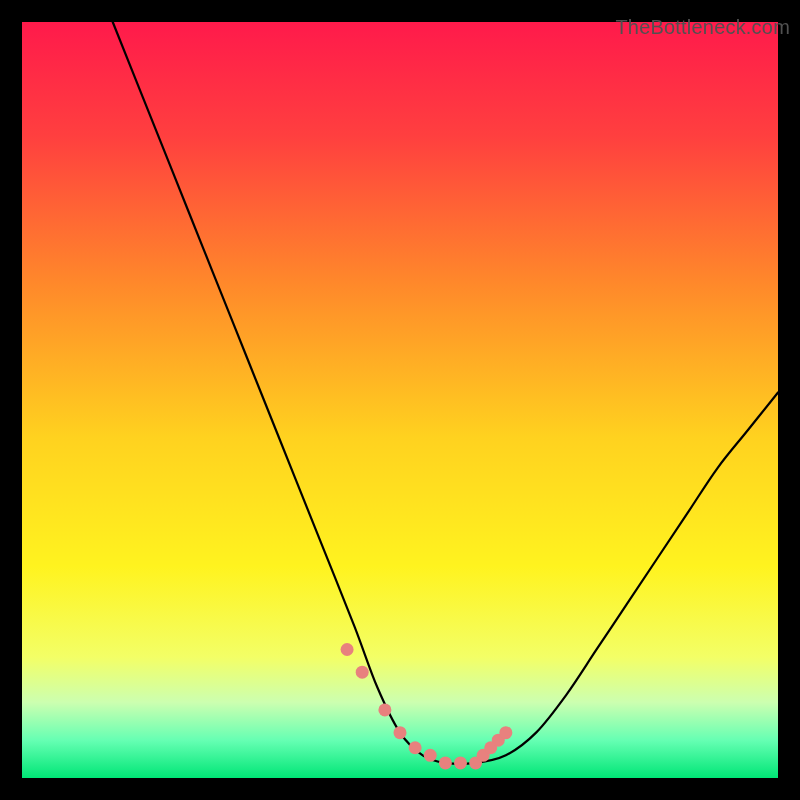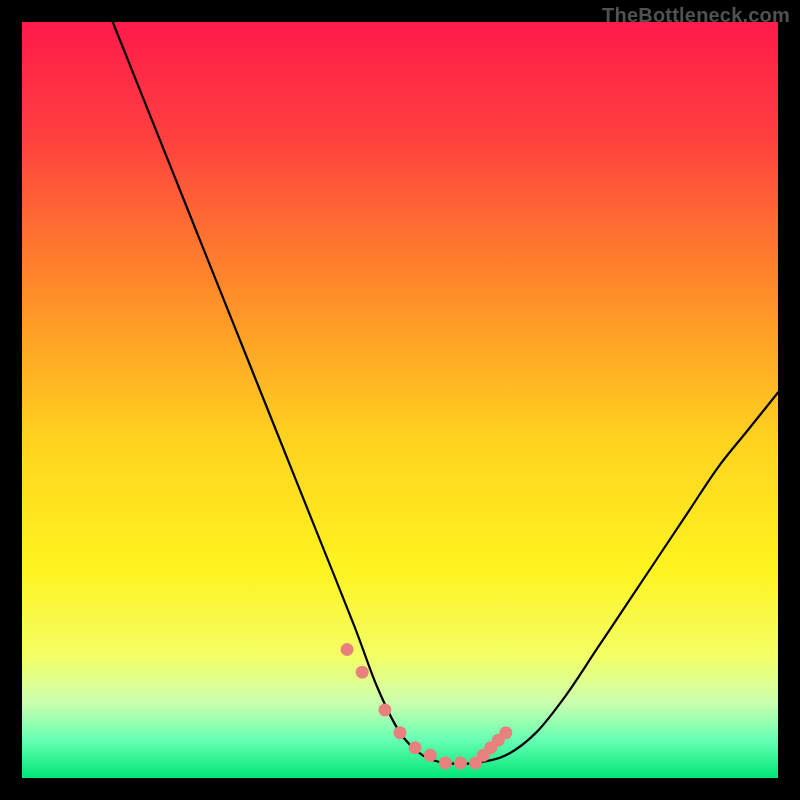--- a/index.html
+++ b/index.html
@@ -11,25 +11,25 @@
     overflow: hidden;
     font-family: Arial, Helvetica, sans-serif;
   }
   .chart-wrap {
     position: relative;
     width: 800px;
     height: 800px;
   }
   .watermark {
     position: absolute;
-    top: 4px;
+    top: 16px;
     right: 10px;
     color: #515151;
     font-size: 20px;
-    font-weight: 700;
+    font-weight: 400;
     letter-spacing: 0.2px;
     z-index: 20;
     user-select: none;
   }
   svg {
     display: block;
   }
 </style>
 </head>
 <body>

